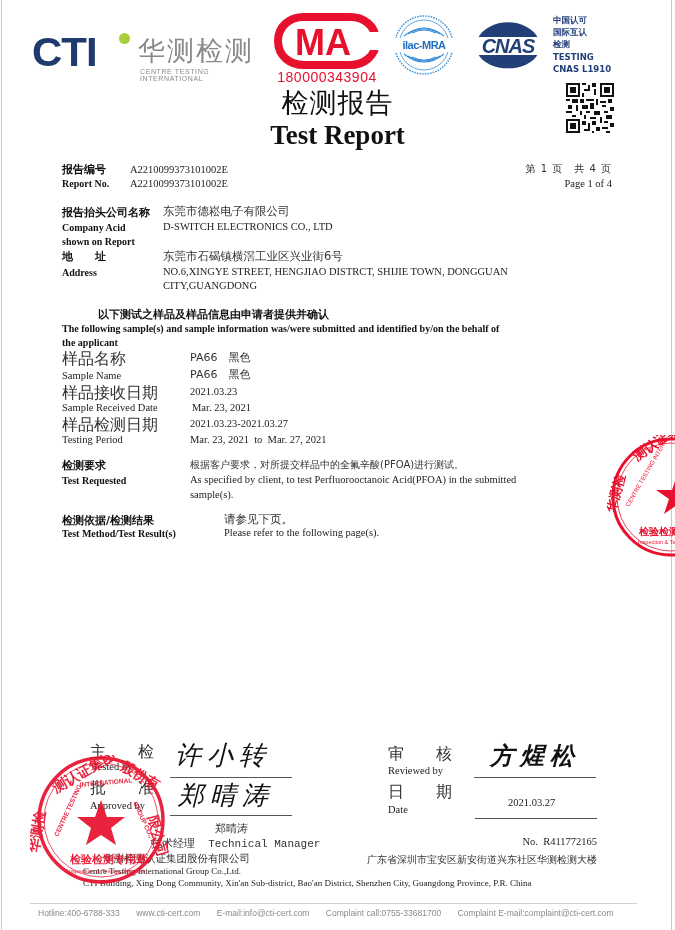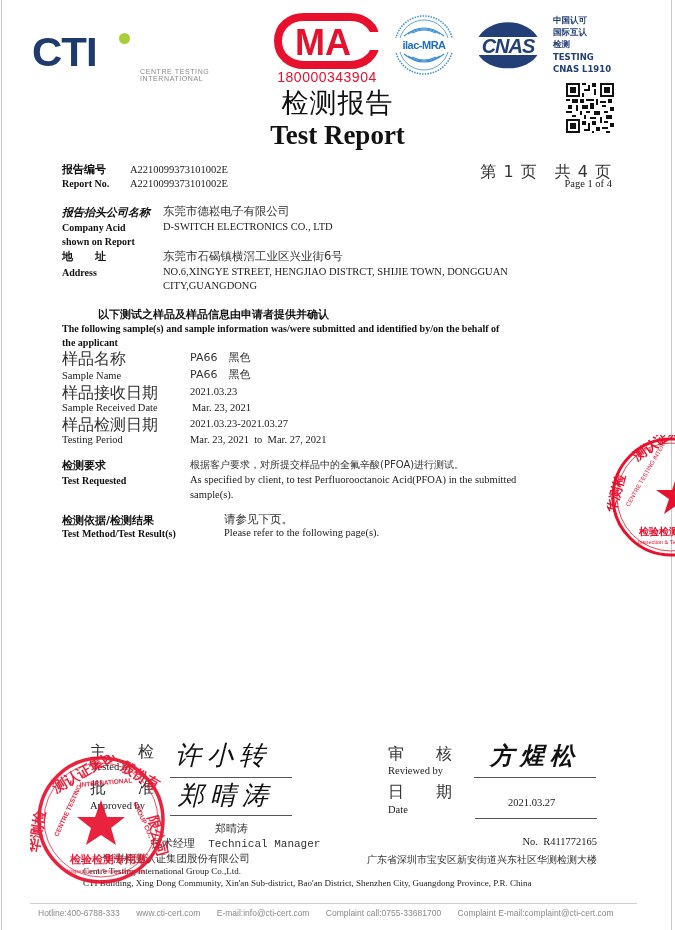--- a/index.html
+++ b/index.html
@@ -93,20 +93,21 @@
   .footer span { margin-right: 14px; }
 </style>
 </head>
 <body>
 
 <div class="page-border"></div>
 
 <div class="abs cti-logo">
   <div class="cti-letters">CTI</div>
   <div class="cti-dot"></div>
+  <div class="cti-cn">华测检测</div>
   <div class="cti-en">CENTRE TESTING INTERNATIONAL</div>
 </div>
 
 <div class="abs ma-logo">
   <svg width="110" height="58" viewBox="0 0 110 58">
     <path d="M26 4 H84 L84 12 H74 L74 46 H84 L84 54 H26 L26 46 H36 L36 12 H26 Z" fill="none"></path>
     <path d="M32 5 C18 5 6 14 6 29 C6 44 18 53 32 53 L78 53 C92 53 104 44 104 29 C104 14 92 5 78 5 Z" fill="none" stroke="#e8112d" stroke-width="8"></path>
     <rect x="96" y="20" width="14" height="18" fill="#ffffff"></rect>
     <text x="51" y="43" text-anchor="middle" font-family="Liberation Sans, sans-serif" font-weight="bold" font-size="36" fill="#e8112d">MA</text>
   </svg>
@@ -202,24 +203,24 @@
 </div>
 
 <div class="abs title-cn">检测报告</div>
 <div class="abs title-en">Test Report</div>
 
 <div class="abs lbl-cn-b" style="left:62px; top:162px;">报告编号</div>
 <div class="abs val" style="left:130px; top:164px;">A2210099373101002E</div>
 <div class="abs lbl-en-b" style="left:62px; top:178px;">Report No.</div>
 <div class="abs val" style="left:130px; top:178px;">A2210099373101002E</div>
 
-<div class="abs val-cn" style="right:63px; top:162px; font-size:16px; letter-spacing:1px;">第 1 页　共 4 页</div>
+<div class="abs val-cn" style="right:63px; top:162px; font-size:10px; letter-spacing:1px;">第 1 页　共 4 页</div>
 <div class="abs val" style="right:63px; top:178px; text-align:right;">Page 1 of 4</div>
 
-<div class="abs lbl-cn-b" style="left:62px; top:205px;font-style:italic;">报告抬头公司名称</div>
+<div class="abs lbl-cn-b" style="left:62px; top:205px;">报告抬头公司名称</div>
 <div class="abs val-cn" style="left:163px; top:204px; font-size:11.5px;">东莞市德崧电子有限公司</div>
 <div class="abs lbl-en-b" style="left:62px; top:222px;">Company Acid</div>
 <div class="abs val" style="left:163px; top:221px;">D-SWITCH ELECTRONICS CO., LTD</div>
 <div class="abs lbl-en-b" style="left:62px; top:236px;">shown on Report</div>
 
 <div class="abs lbl-cn-b" style="left:62px; top:249px; white-space:pre;">地　　址</div>
 <div class="abs val-cn" style="left:163px; top:249px; font-size:11.5px;">东莞市石碣镇横滘工业区兴业街6号</div>
 <div class="abs lbl-en-b" style="left:62px; top:267px;">Address</div>
 <div class="abs val" style="left:163px; top:266px;">NO.6,XINGYE STREET, HENGJIAO DISTRCT, SHIJIE TOWN, DONGGUAN</div>
 <div class="abs val" style="left:163px; top:280px;">CITY,GUANGDONG</div>

